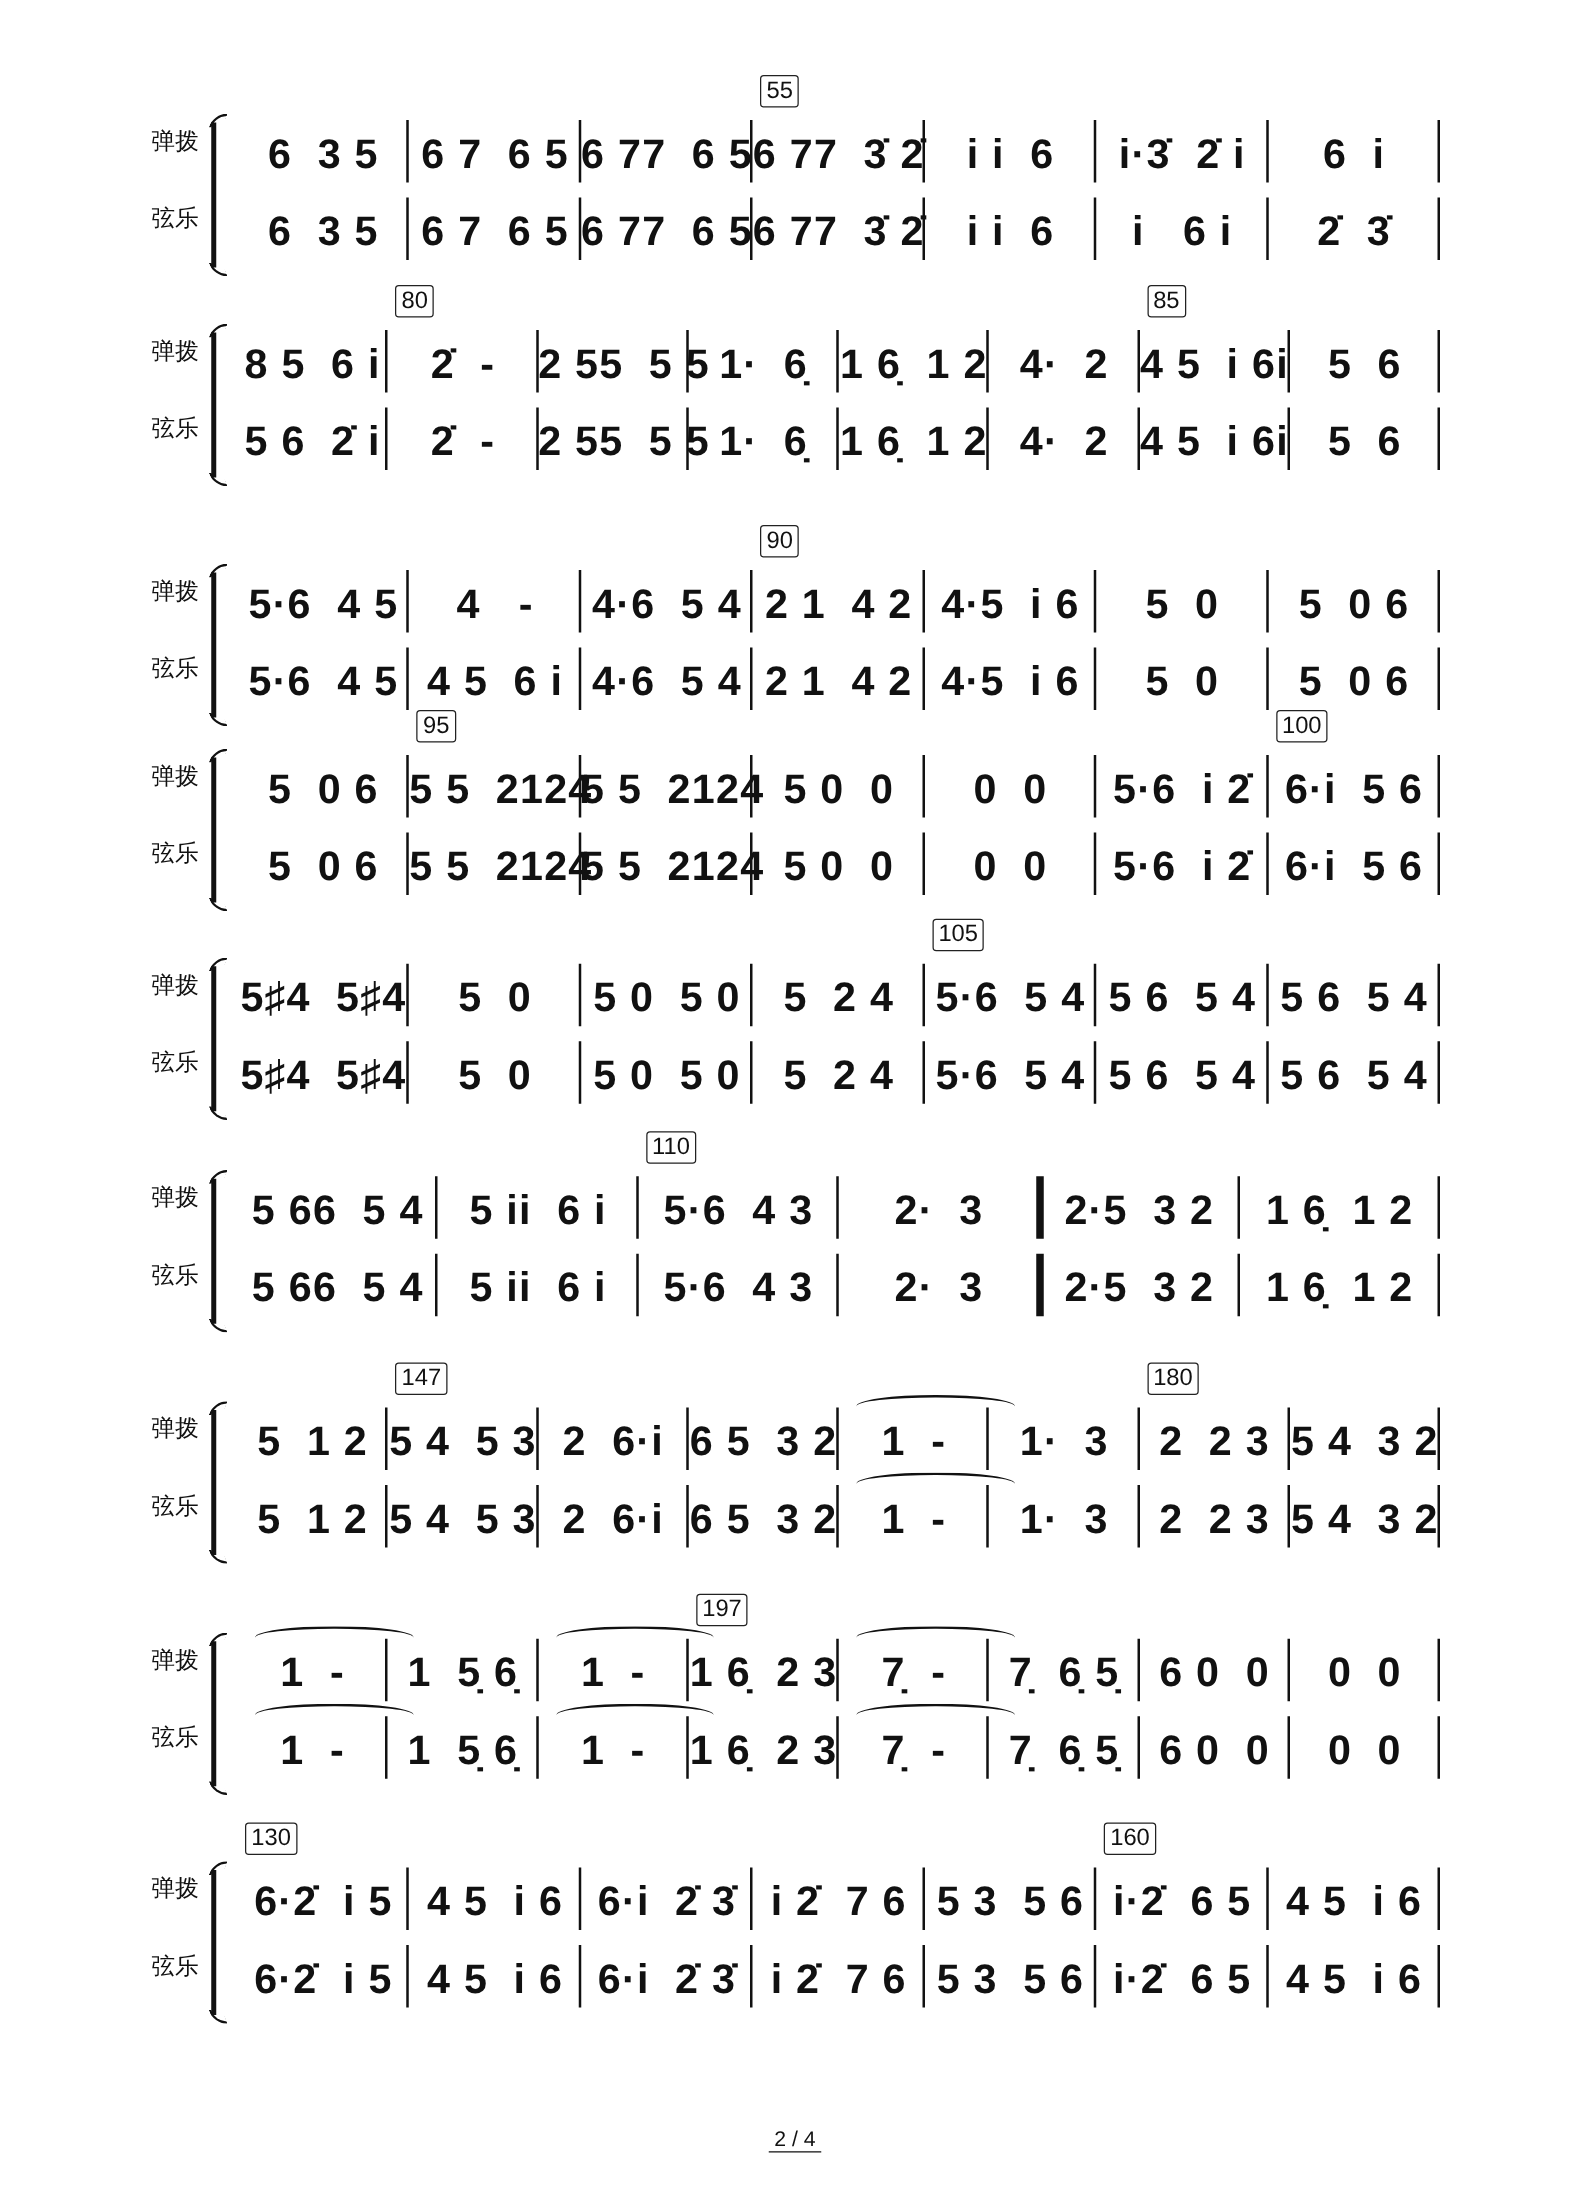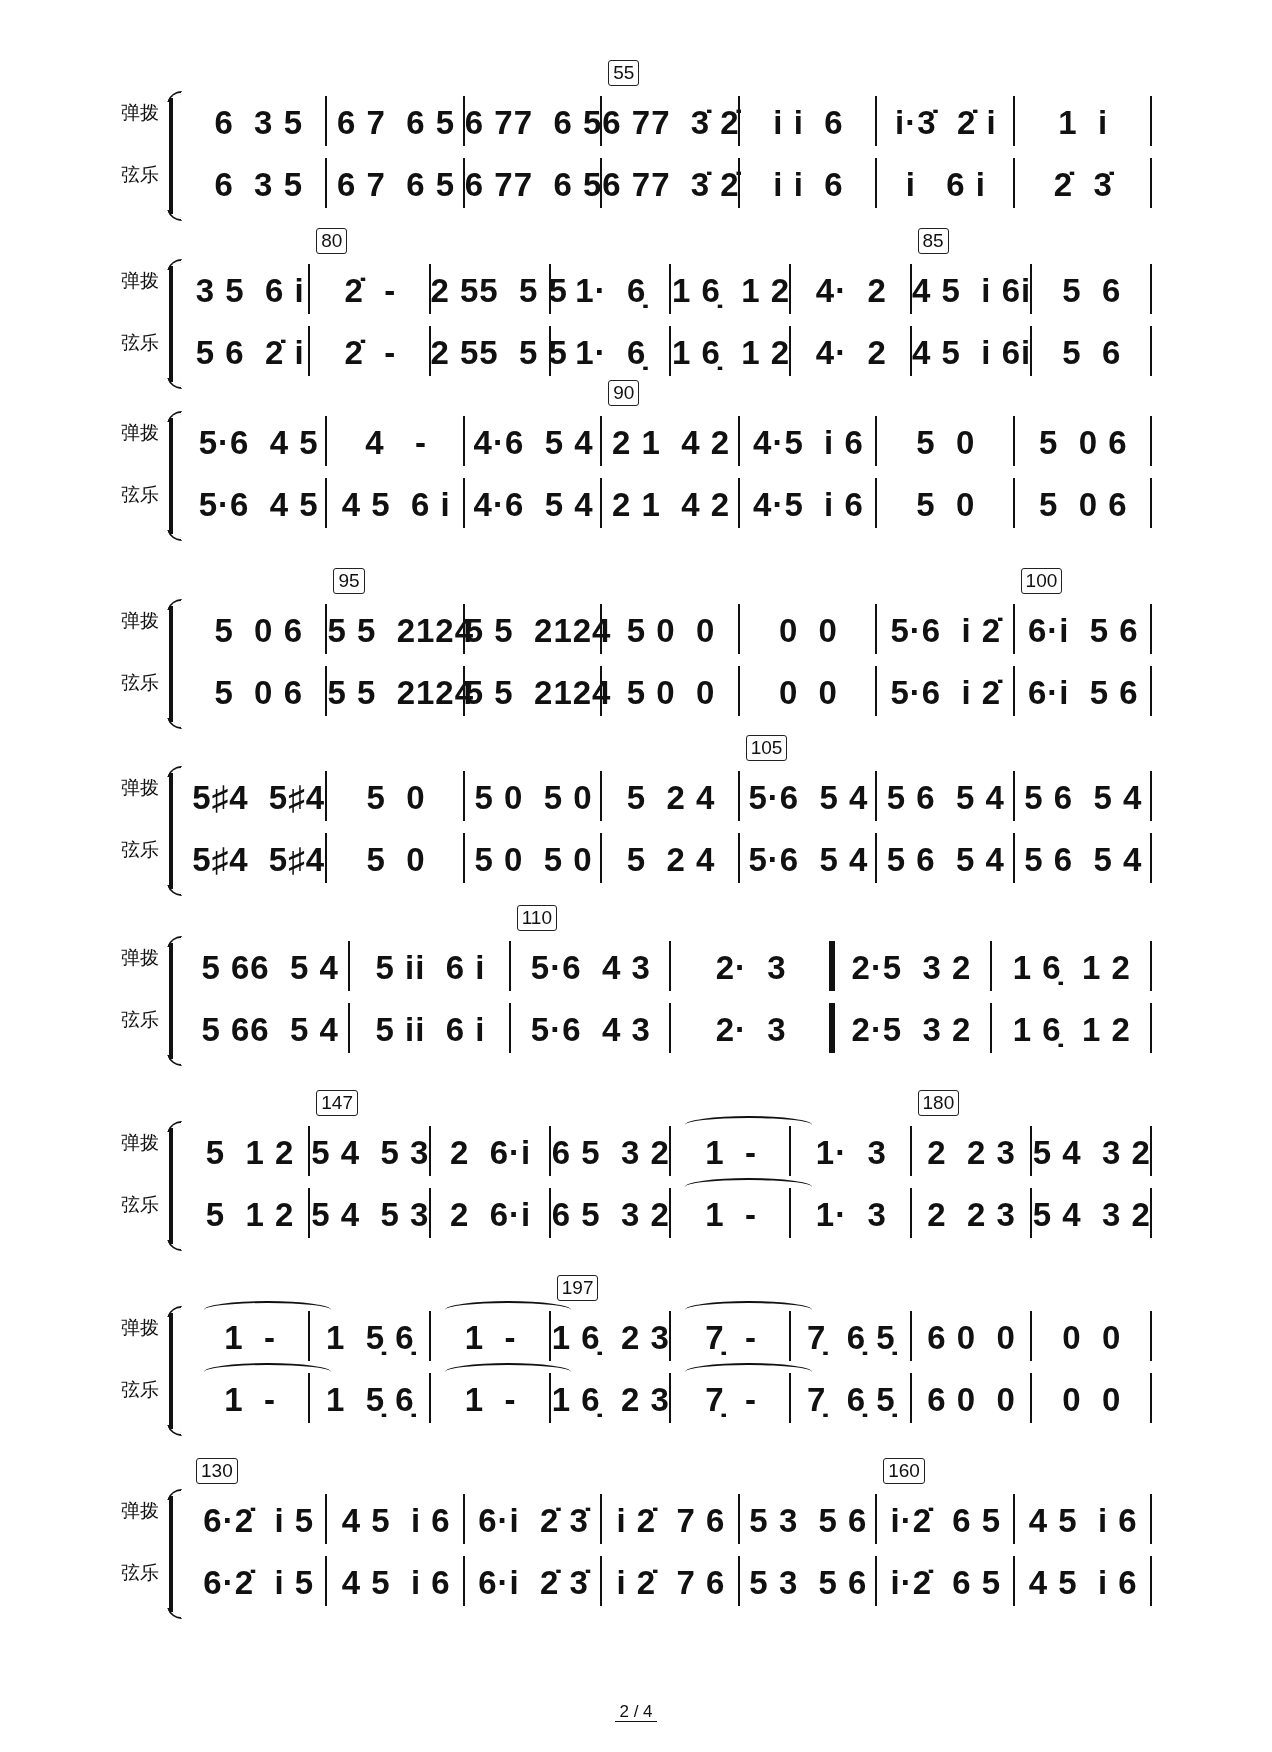--- a/index.html
+++ b/index.html
@@ -51,21 +51,21 @@
         </div>
         <div class="measure" style="left: 549.714px; width: 137.429px;">
           <div class="notes">i i  6</div>
           <div class="barline" style="left: 135.429px;"></div>
         </div>
         <div class="measure" style="left: 687.143px; width: 137.429px;">
           <div class="notes">i·3̇  2̇ i</div>
           <div class="barline" style="left: 135.429px;"></div>
         </div>
         <div class="measure" style="left: 824.571px; width: 137.429px;">
-          <div class="notes">1  i</div>
+          <div class="notes">6  i</div>
           <div class="barline" style="left: 135.429px;"></div>
         </div>
       </div>
       <div class="staff" style="top: 92px;">
         <div class="measure" style="left: 0px; width: 137.429px;">
           <div class="notes">6  3 5</div>
           <div class="barline" style="left: 135.429px;"></div>
         </div>
         <div class="measure" style="left: 137.429px; width: 137.429px;">
           <div class="notes">6 7  6 5</div>
@@ -94,21 +94,21 @@
       </div>
     </div>
     <div class="system" style="top: 228px;">
       <div class="rehearsal" style="left: 316.25px;">80</div>
       <div class="rehearsal" style="left: 917.5px;">85</div>
       <div class="label" style="top: 40px;">弹拨</div>
       <div class="label" style="top: 102px;">弦乐</div>
       <div class="bracket" style="top: 38px; height: 116px;"></div>
       <div class="staff" style="top: 30px;">
         <div class="measure" style="left: 0px; width: 120.25px;">
-          <div class="notes">3 5  6 i</div>
+          <div class="notes">8 5  6 i</div>
           <div class="barline" style="left: 118.25px;"></div>
         </div>
         <div class="measure" style="left: 120.25px; width: 120.25px;">
           <div class="notes">2̇  -</div>
           <div class="barline" style="left: 118.25px;"></div>
         </div>
         <div class="measure" style="left: 240.5px; width: 120.25px;">
           <div class="notes">2 55  5 5</div>
           <div class="barline" style="left: 118.25px;"></div>
         </div>
@@ -161,21 +161,21 @@
         <div class="measure" style="left: 721.5px; width: 120.25px;">
           <div class="notes">4 5  i 6i</div>
           <div class="barline" style="left: 118.25px;"></div>
         </div>
         <div class="measure" style="left: 841.75px; width: 120.25px;">
           <div class="notes">5  6</div>
           <div class="barline" style="left: 118.25px;"></div>
         </div>
       </div>
     </div>
-    <div class="system" style="top: 380px;">
+    <div class="system" style="top: 420px;">
       <div class="rehearsal" style="left: 608.286px;">90</div>
       <div class="label" style="top: 40px;">弹拨</div>
       <div class="label" style="top: 102px;">弦乐</div>
       <div class="bracket" style="top: 38px; height: 116px;"></div>
       <div class="staff" style="top: 30px;">
         <div class="measure" style="left: 0px; width: 137.429px;">
           <div class="notes">5·6  4 5</div>
           <div class="barline" style="left: 135.429px;"></div>
         </div>
         <div class="measure" style="left: 137.429px; width: 137.429px;">

